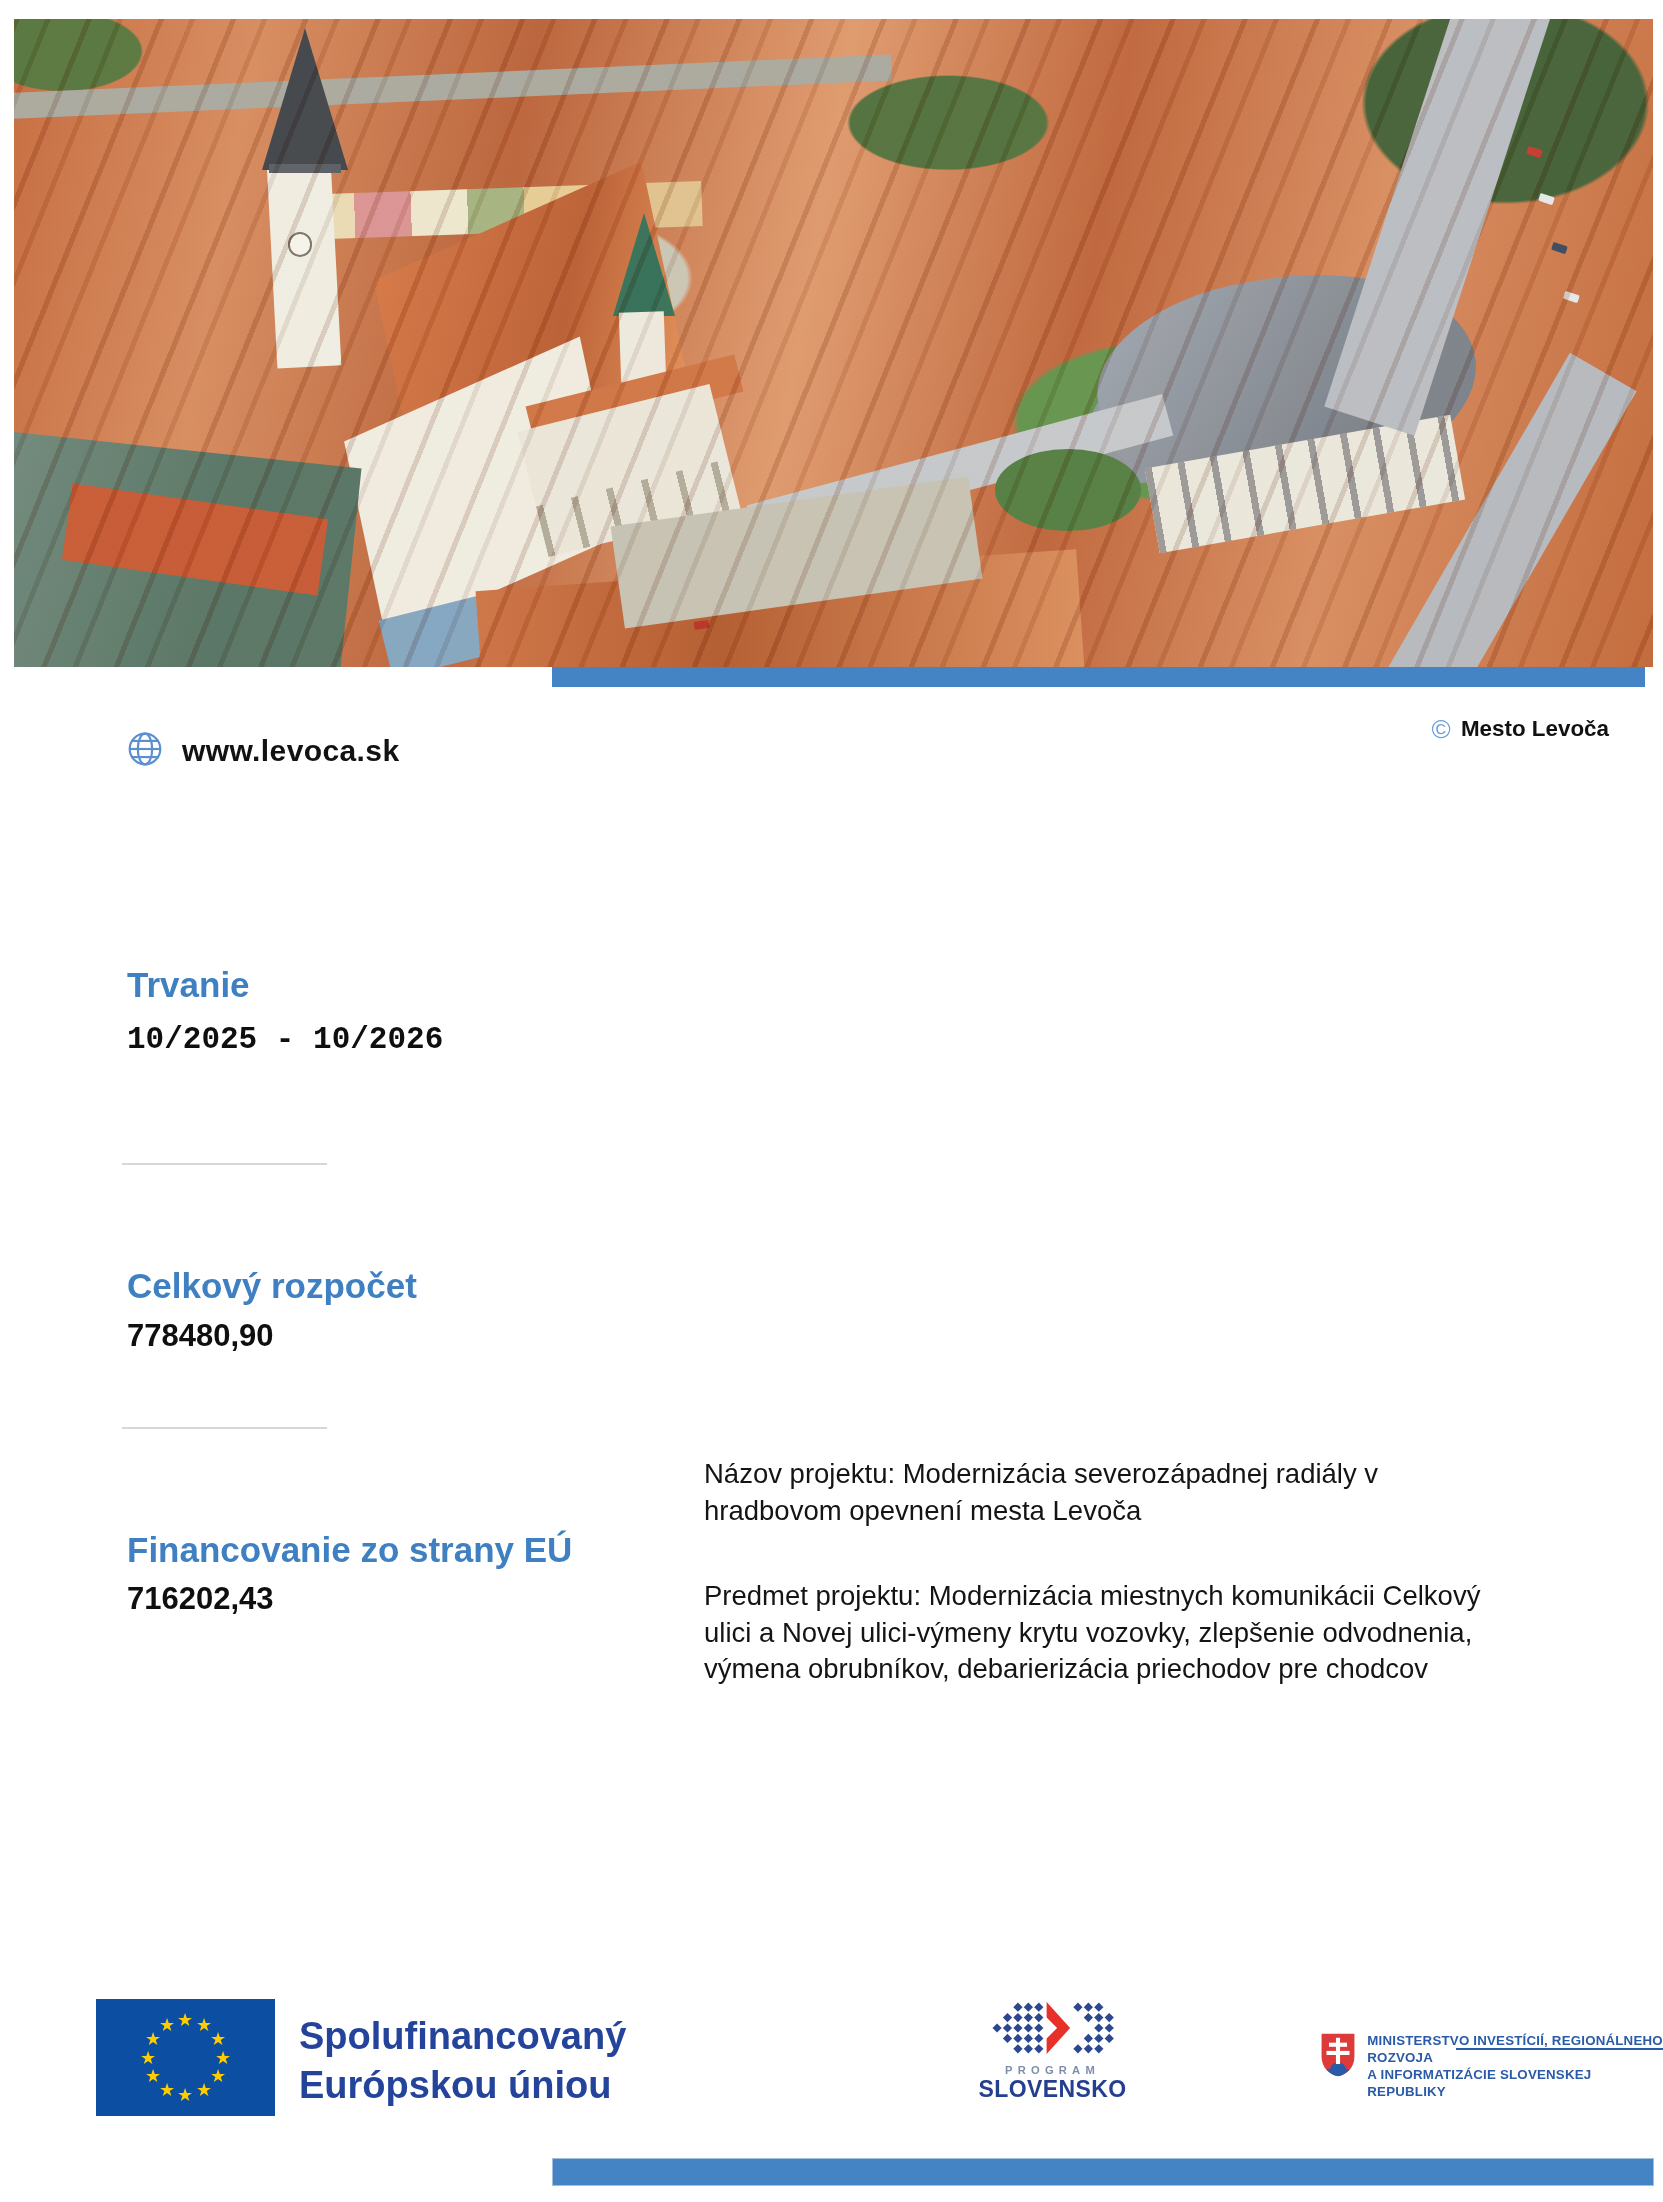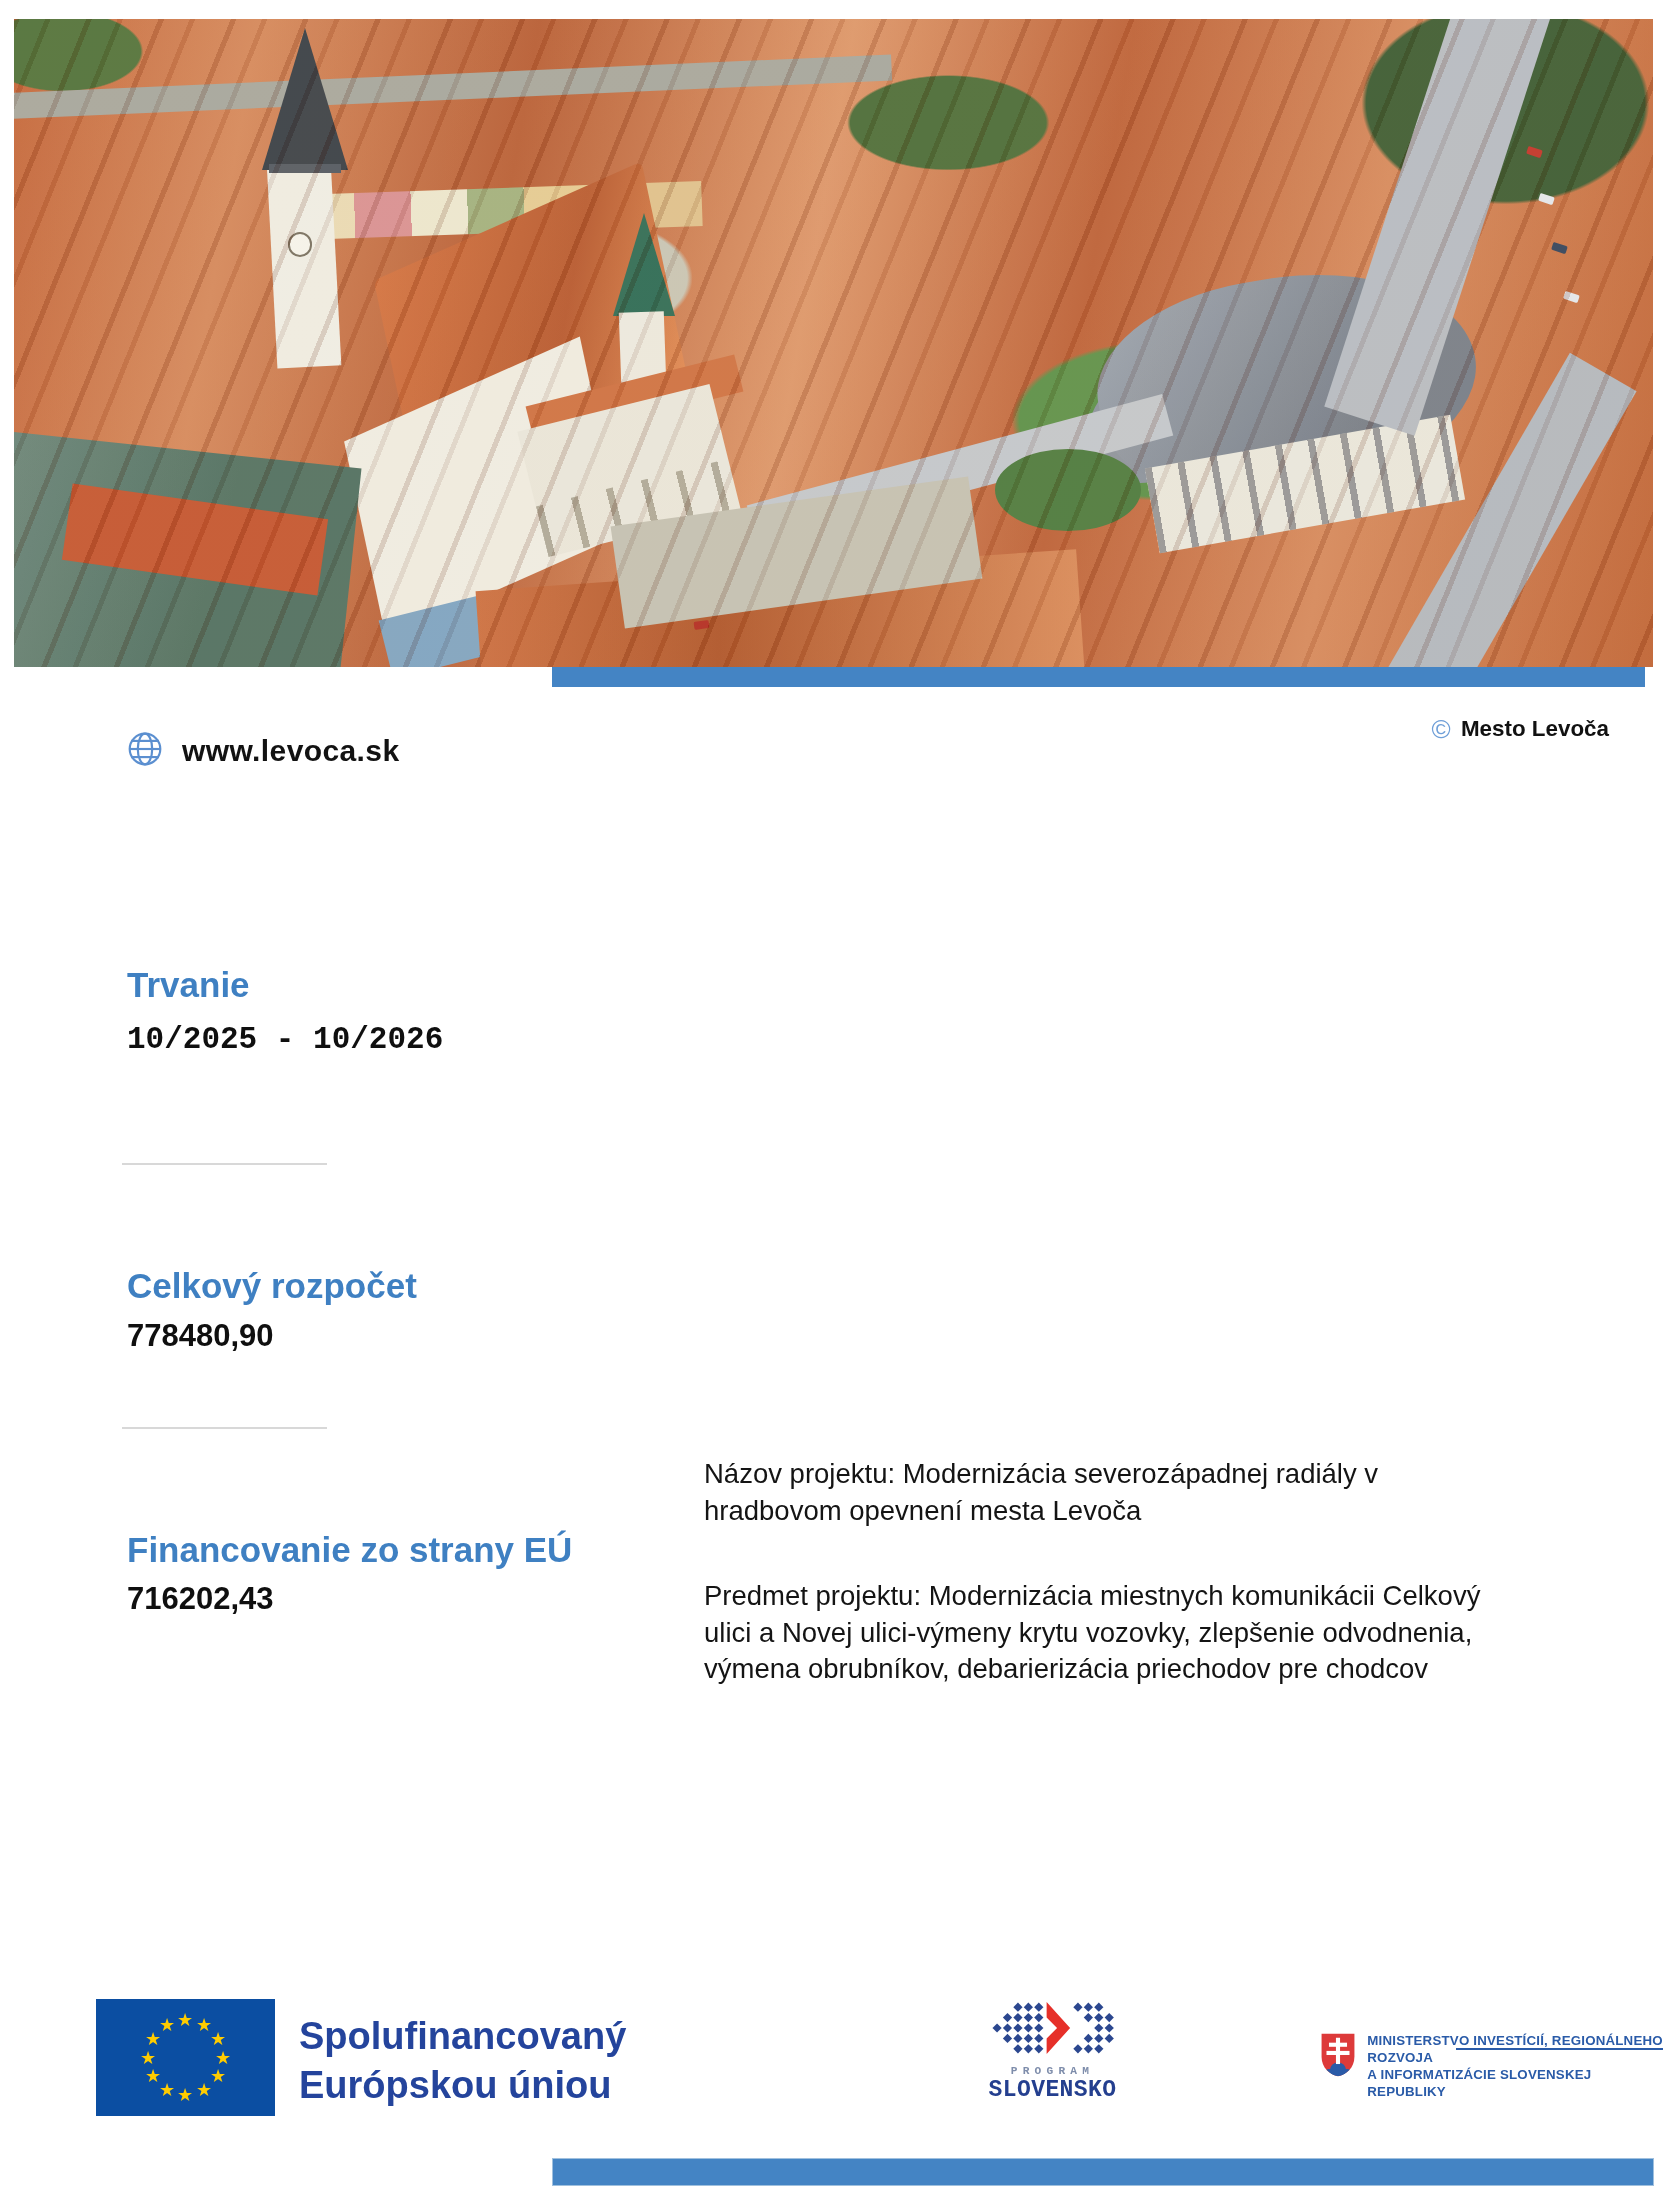--- a/index.html
+++ b/index.html
@@ -81,21 +81,21 @@
   
   .preline{white-space:pre-line;}
   .title{left:704px;top:917px;width:955px;color:#4484c4;font-size:69px;line-height:1.32;font-weight:600;letter-spacing:-0.9px;}
   .para{left:704px;width:817px;color:#141414;font-size:27.5px;line-height:1.33;}
   .para1{top:1456px;} .para2{top:1578px;}
 
   
   .eu-flag{left:96px;top:1999px;width:179px;height:117px;background:#0b4ea2;}
   .eu-star{position:absolute;color:#ffcc00;font-size:18px;line-height:1;transform:translate(-50%,-50%);}
   .eu-label{left:299px;top:2012px;color:#24449c;font-size:38px;font-weight:bold;line-height:1.3;}
-  .prog{left:971px;top:1998px;width:163px;text-align:center;font-family:Liberation Mono, monospace;}
+  .prog{left:971px;top:1998px;width:163px;text-align:center;}
   .prog .p1{margin-top:3.4px;color:#7e8dab;font-size:11.2px;letter-spacing:5.2px;font-weight:600;}
   .prog .p2{color:#243f8f;font-size:23px;font-weight:bold;letter-spacing:0.4px;}
   .ministry{left:1319px;top:2032px;display:flex;gap:10.3px;align-items:flex-start;}
   .ministry .mtxt{position:relative;color:#2a5ba8;font-size:13.3px;line-height:17px;letter-spacing:0.2px;font-weight:600;}
   .m-underline{position:absolute;left:89px;top:16.3px;width:318px;height:1.7px;
     background:linear-gradient(to right,#2a5ba8 0 72%,#e03a3a 72% 100%);}
 </style>
 </head>
 <body>
 

